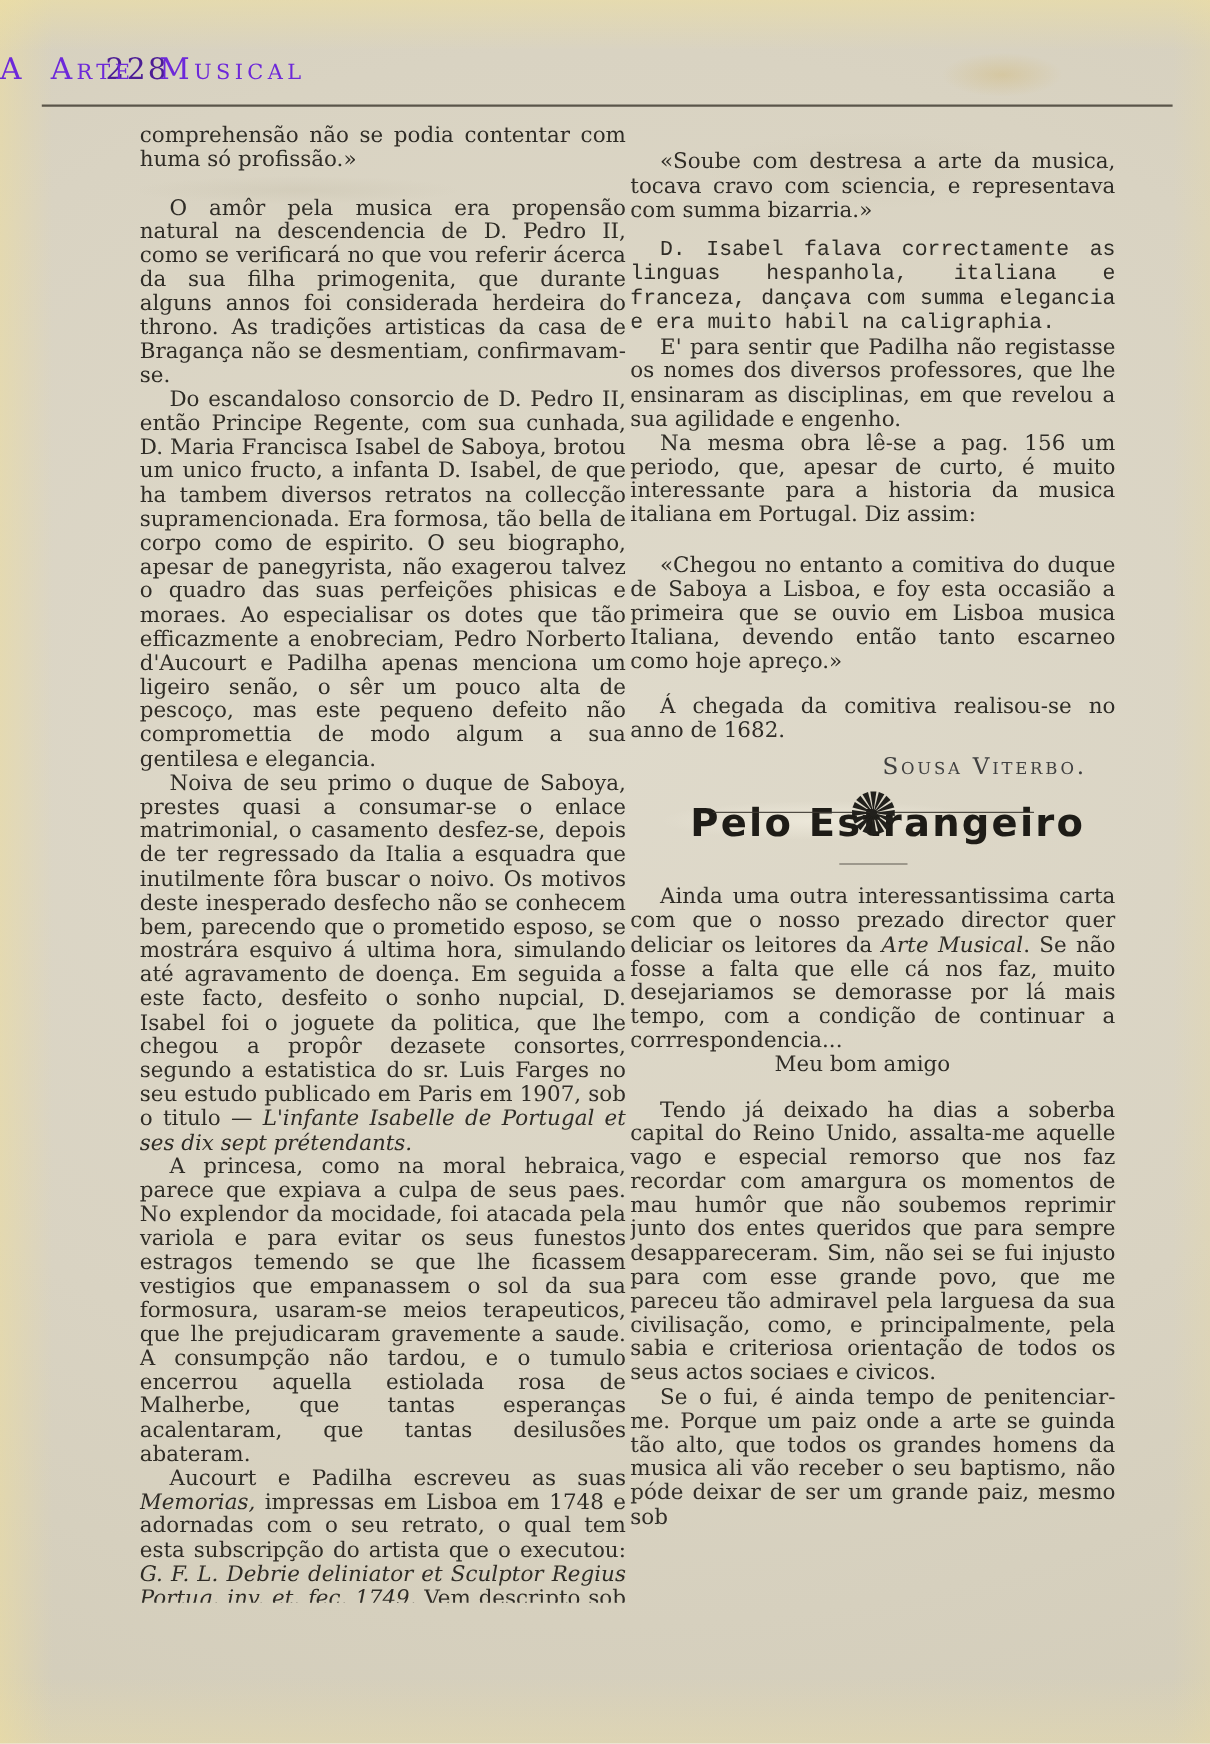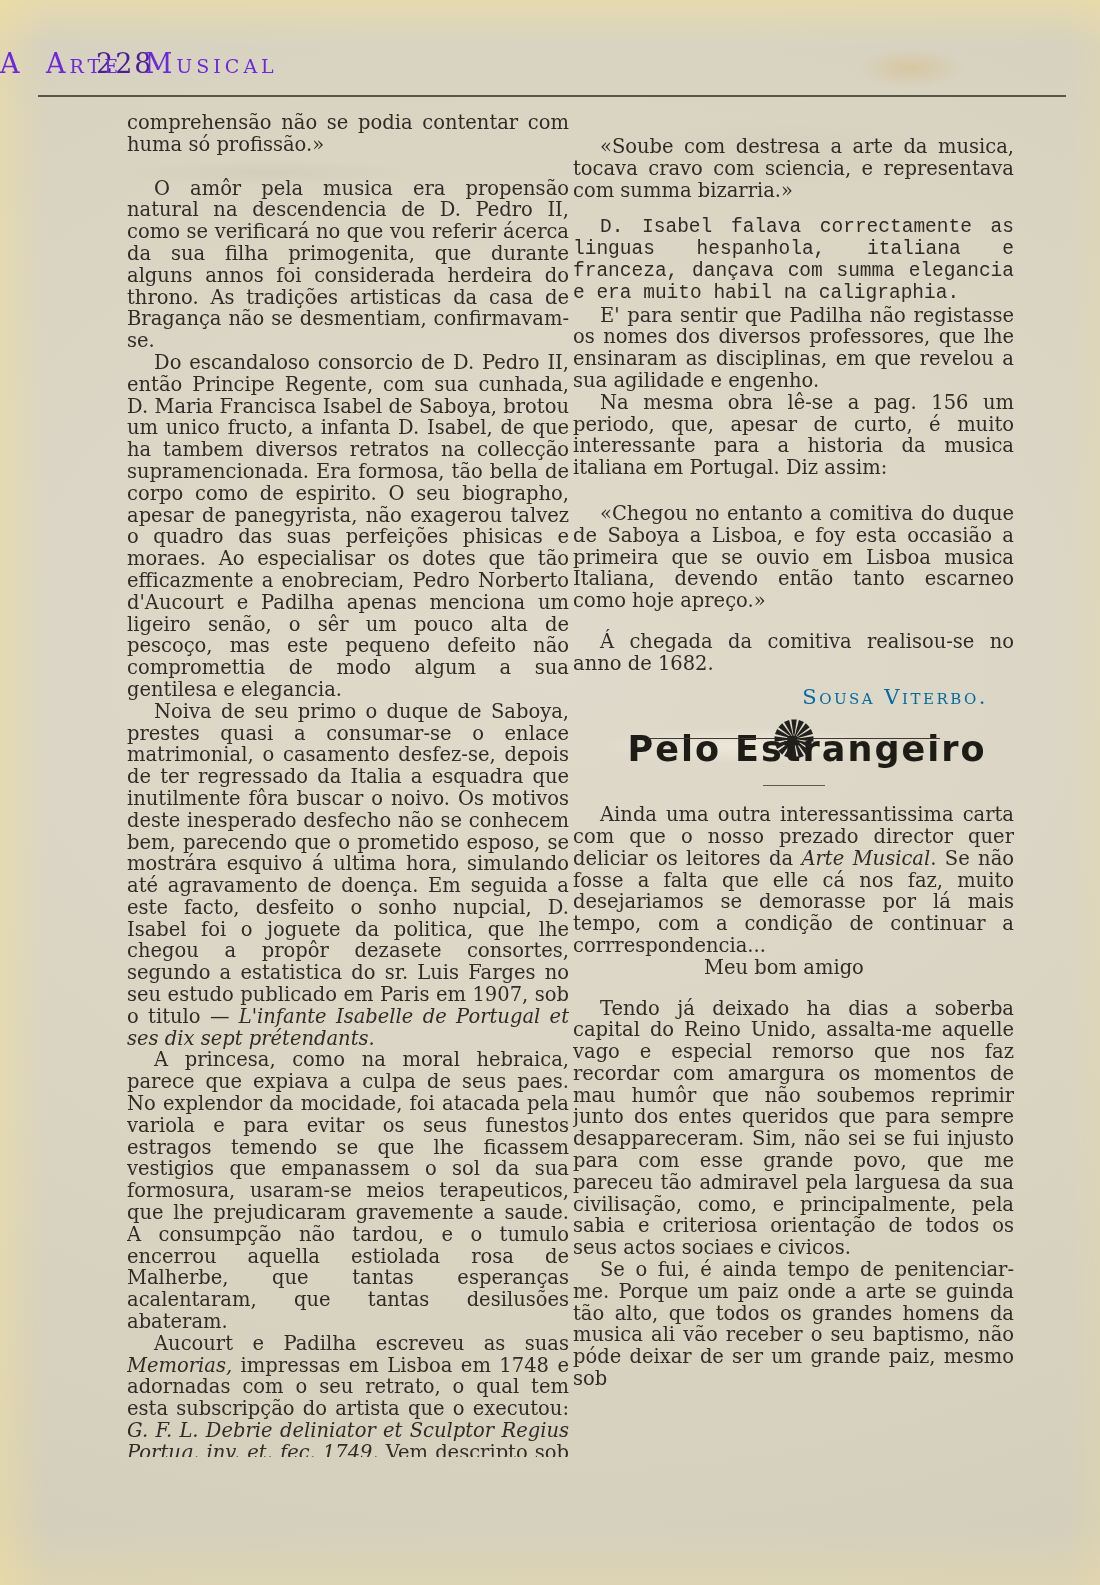--- a/index.html
+++ b/index.html
@@ -35,21 +35,21 @@
   .col-right{left:527px;width:441px;height:1345px;overflow:hidden;}
   .col p{margin:0;text-indent:27px;}
   .col p.noind{text-indent:0;}
   .gap-t{margin-top:22px !important;}
   .gap-s{margin-top:16px !important;font-family:Liberation Mono, monospace;}
   .gap-q{margin-top:24px !important;}
   .gap-r{margin-top:19px !important;}
   .force-just{text-align-last:justify;}
 
   .signature{margin-top:12px;text-align:right;padding-right:26px;
-    font-variant:small-caps;letter-spacing:2.5px;font-size:21px;color:#0369a1;}
+    font-variant:small-caps;letter-spacing:2.5px;font-size:21px;color:#404040;}
 
   .separator{position:relative;margin:30px auto 0;width:292px;height:0;
     border-top:1.8px solid #3f3b34;}
   .separator .star{position:absolute;left:50%;top:-21px;transform:translateX(-50%);
     width:42px;height:42px;}
 
   .section-heading{margin-top:28px;text-align:center;
     font-family:"DejaVu Sans","Liberation Sans",sans-serif;font-weight:700;
     font-size:35px;letter-spacing:2px;color:#1e1c17;text-indent:0;}
   .heading-rule{width:62px;height:0;border-top:1.6px solid rgba(64,59,50,.8);

